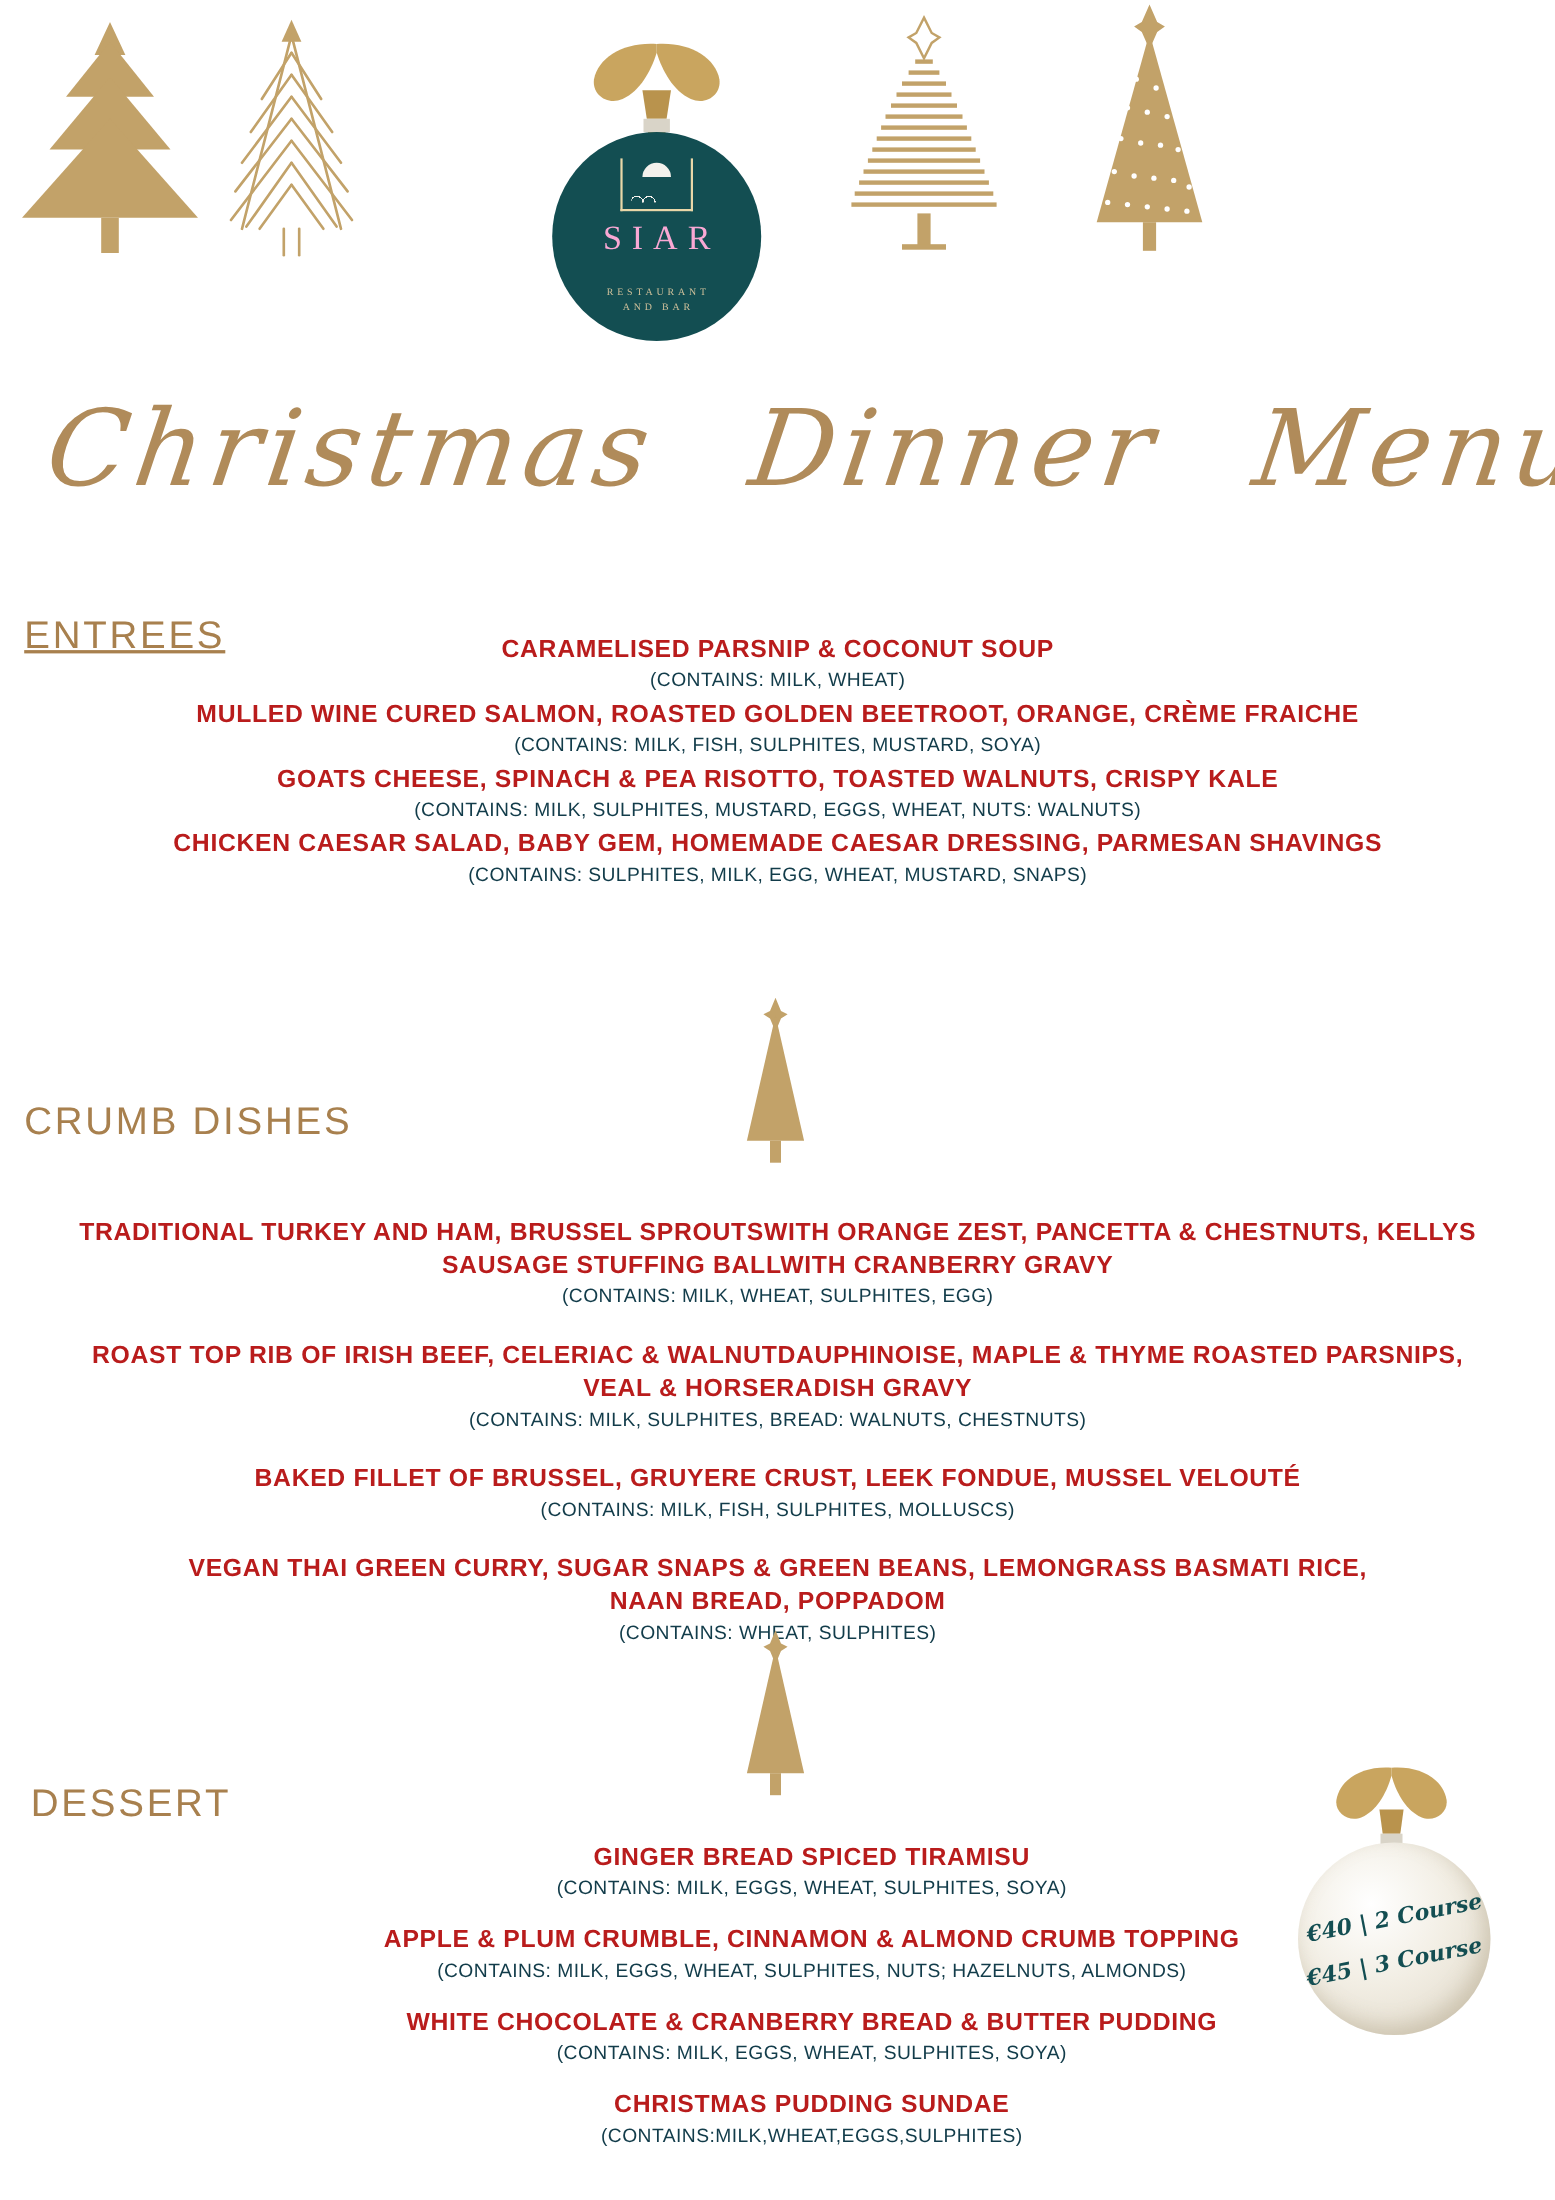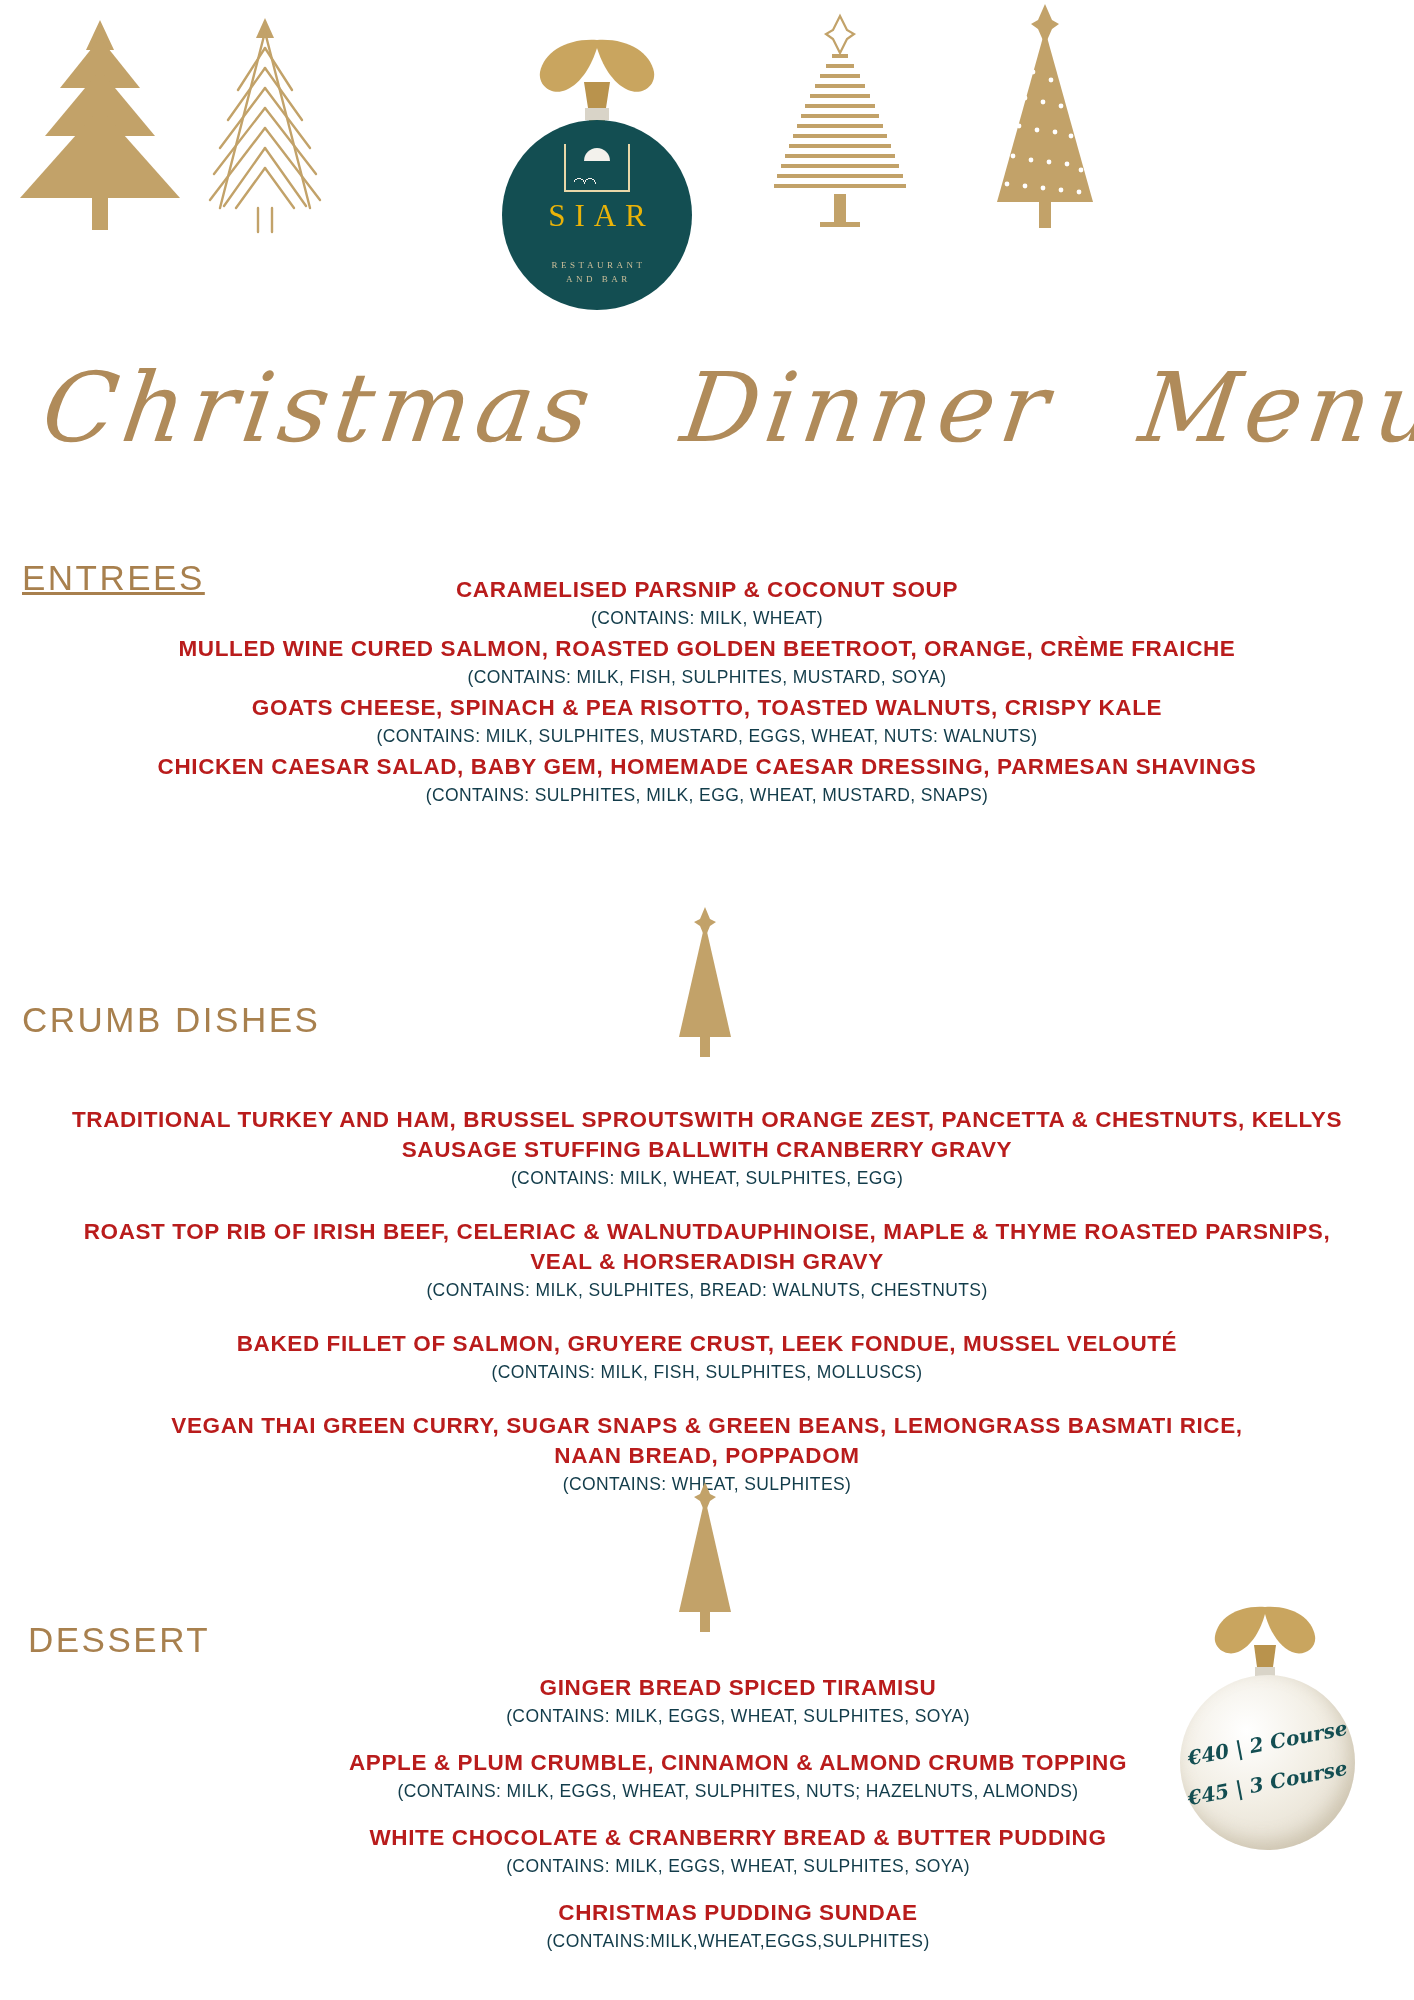--- a/index.html
+++ b/index.html
@@ -68,21 +68,21 @@
     left: 8px;
     bottom: 6px;
     width: 44px;
     height: 10px;
     background:
       radial-gradient(circle at 5px 10px, transparent 5px, #f3f1ec 5px, #f3f1ec 6px, transparent 6px),
       radial-gradient(circle at 16px 10px, transparent 5px, #f3f1ec 5px, #f3f1ec 6px, transparent 6px);
     background-repeat: no-repeat;
   }
   .logo-name {
-    color: #eab308;
+    color: #f9a8d4;
     letter-spacing: 9px;
     font-size: 31px;
     font-family: "Liberation Serif", serif;
     padding-left: 9px;
   }
   .logo-sub {
     color: #cdbf9a;
     font-size: 9px;
     letter-spacing: 3.5px;
     font-family: "Liberation Serif", serif;
@@ -330,21 +330,21 @@
 <div class="menu-block" id="block-mains">
   <div class="main-item">
     <div class="dish" style="padding:0 60px;">TRADITIONAL TURKEY AND HAM, BRUSSEL SPROUTSWITH ORANGE ZEST, PANCETTA &amp; CHESTNUTS, KELLYS SAUSAGE STUFFING BALLWITH CRANBERRY GRAVY</div>
     <div class="allergen">(CONTAINS: MILK, WHEAT, SULPHITES, EGG)</div>
   </div>
   <div class="main-item">
     <div class="dish" style="padding:0 50px;">ROAST TOP RIB OF IRISH BEEF, CELERIAC &amp; WALNUTDAUPHINOISE, MAPLE &amp; THYME ROASTED PARSNIPS, VEAL &amp; HORSERADISH GRAVY</div>
     <div class="allergen">(CONTAINS: MILK, SULPHITES, BREAD: WALNUTS, CHESTNUTS)</div>
   </div>
   <div class="main-item">
-    <div class="dish">BAKED FILLET OF SALMON, GRUYERE CRUST, LEEK FONDUE, MUSSEL VELOUTÉ</div>
+    <div class="dish">BAKED FILLET OF BRUSSEL, GRUYERE CRUST, LEEK FONDUE, MUSSEL VELOUTÉ</div>
     <div class="allergen">(CONTAINS: MILK, FISH, SULPHITES, MOLLUSCS)</div>
   </div>
   <div class="main-item">
     <div class="dish" style="padding:0 140px;">VEGAN THAI GREEN CURRY, SUGAR SNAPS &amp; GREEN BEANS, LEMONGRASS BASMATI RICE, NAAN BREAD, POPPADOM</div>
     <div class="allergen">(CONTAINS: WHEAT, SULPHITES)</div>
   </div>
 </div>
 
 <svg class="tree" style="left:655px; top:1480px;" width="100" height="160" viewBox="0 0 100 160">
   <g fill="#c2a269">

